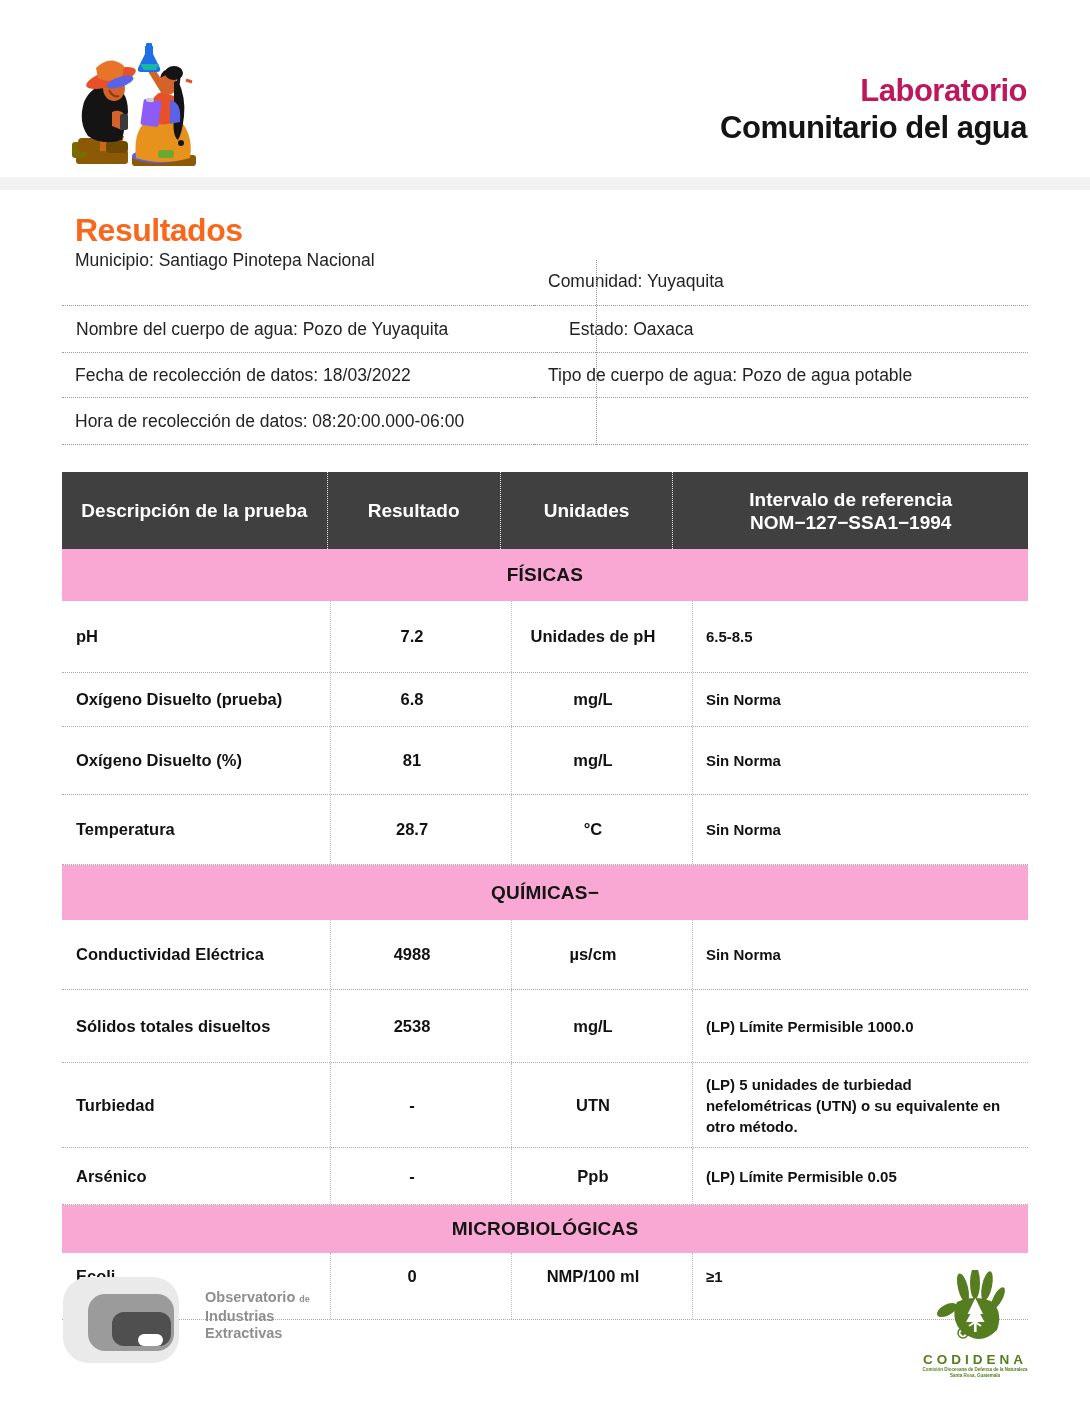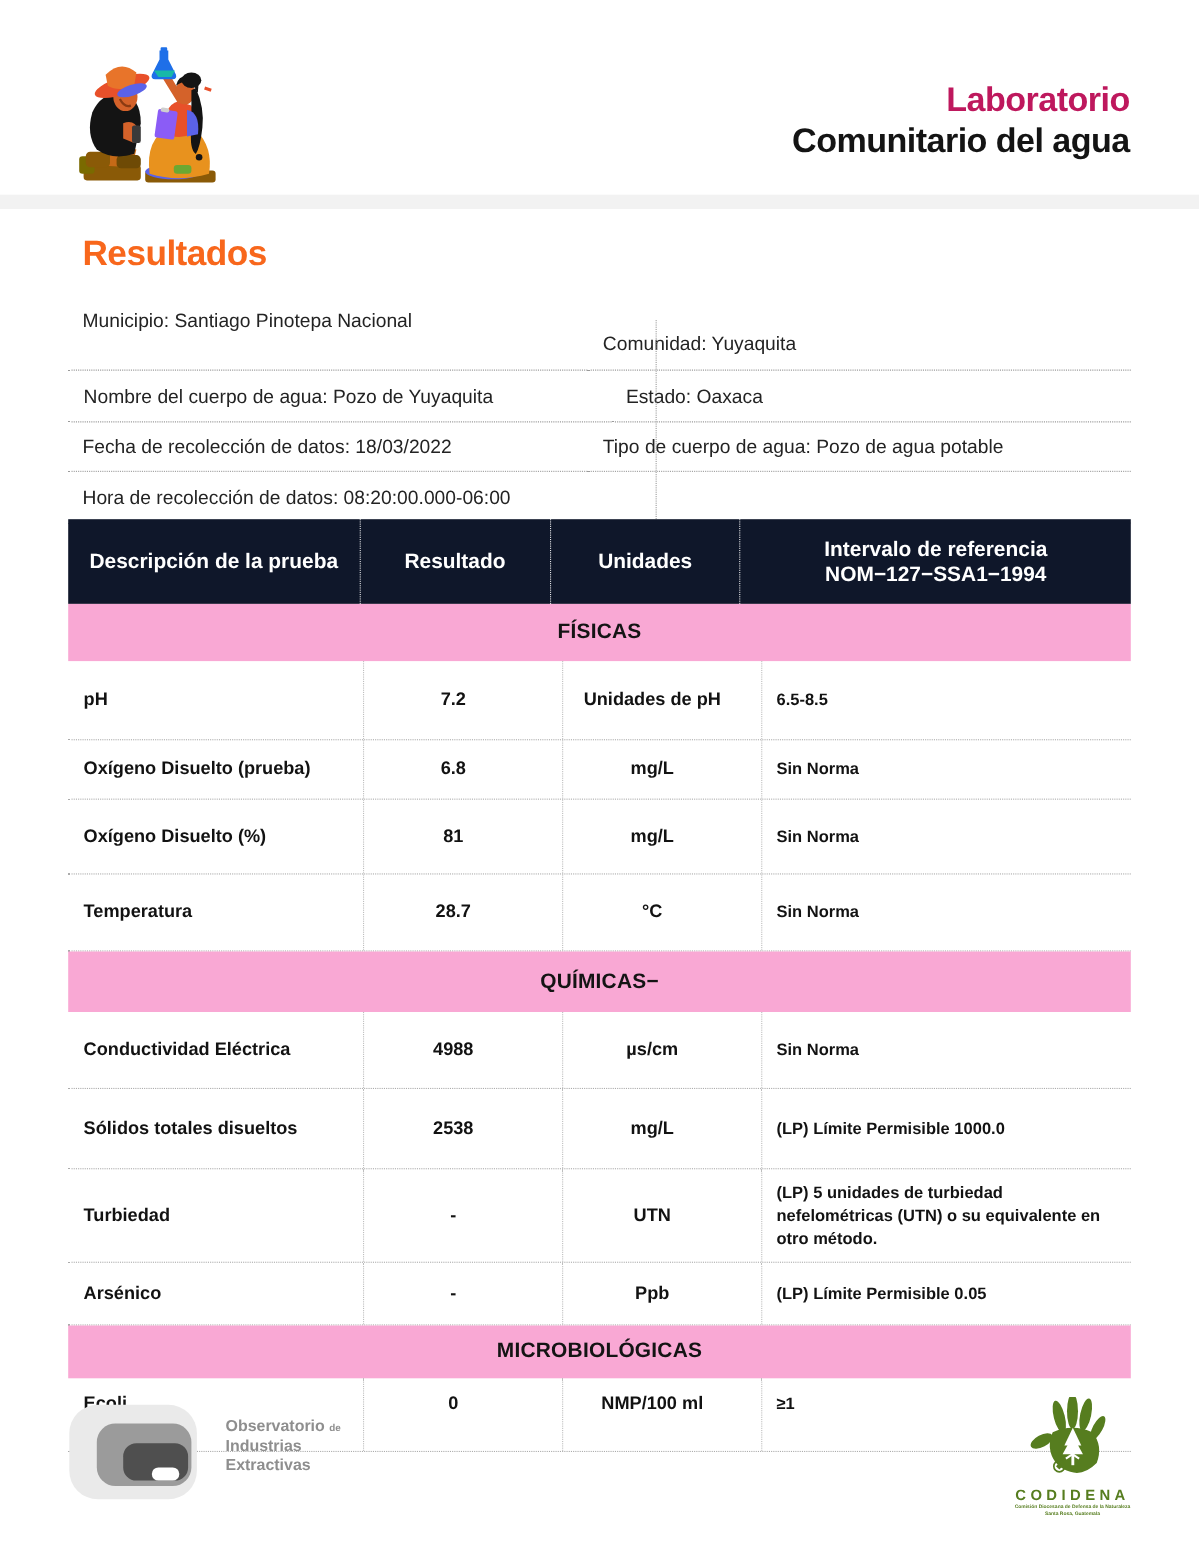--- a/index.html
+++ b/index.html
@@ -15,35 +15,35 @@
            font-weight:700; font-size:31px; letter-spacing:-0.5px; }
   .brand .l1 { color:#be185d; }
   .brand .l2 { color:#141414; }
   .topbar { position:absolute; left:0; top:177px; width:1090px; height:13px; background:#F2F2F2; }
 
   
   .page-title { position:absolute; left:75px; top:212px; font-size:32px; font-weight:700;
                 color:#F8671C; letter-spacing:-0.5px; }
 
   
-  .info { position:absolute; left:62px; top:268px; width:966px; font-size:17.5px; color:#232323; }
+  .info { position:absolute; left:62px; top:237px; width:966px; font-size:17.5px; color:#232323; }
   .info-row { display:flex; }
   .info-cell { border-bottom:1px dotted #9a9a9a; display:flex; align-items:center; }
   .info-left  { width:472px; padding-left:13px; }
   .info-right { width:494px; padding-left:14px; }
   .r1 { height:69px; }
   .r1 .info-left  { align-items:flex-start; padding-top:13px; }
   .r1 .info-right { align-items:flex-end; padding-bottom:13px; }
   .r2 { height:47px; } .r3 { height:45px; } .r4 { height:47px; }
   .info-vdiv { position:absolute; left:534px; top:23px; bottom:0; width:0;
                border-left:1px dotted #9a9a9a; }
 
   
   .rtable { position:absolute; left:62px; top:472px; width:966px; }
-  .thead { display:flex; height:77px; background:#0f172a; color:#ffffff;
+  .thead { display:flex; height:77px; background:#404040; color:#ffffff;
            font-weight:700; font-size:19px; }
   .th { display:flex; flex-direction:column; align-items:center; justify-content:center;
         text-align:center; line-height:23px; }
   .col1 { width:27.4%; } .col2 { width:17.9%; } .col3 { width:17.9%; } .col4 { width:36.8%; }
   .thead .col2, .thead .col3, .thead .col4 { border-left:1px dotted rgba(255,255,255,0.9); }
 
   .band { height:52px; background:#f9a8d4; display:flex; align-items:center; justify-content:center;
           font-weight:800; font-size:19px; color:#141414; letter-spacing:0.2px; }
   .band.quimicas { height:55px; } .band.micro { height:48px; }
 

